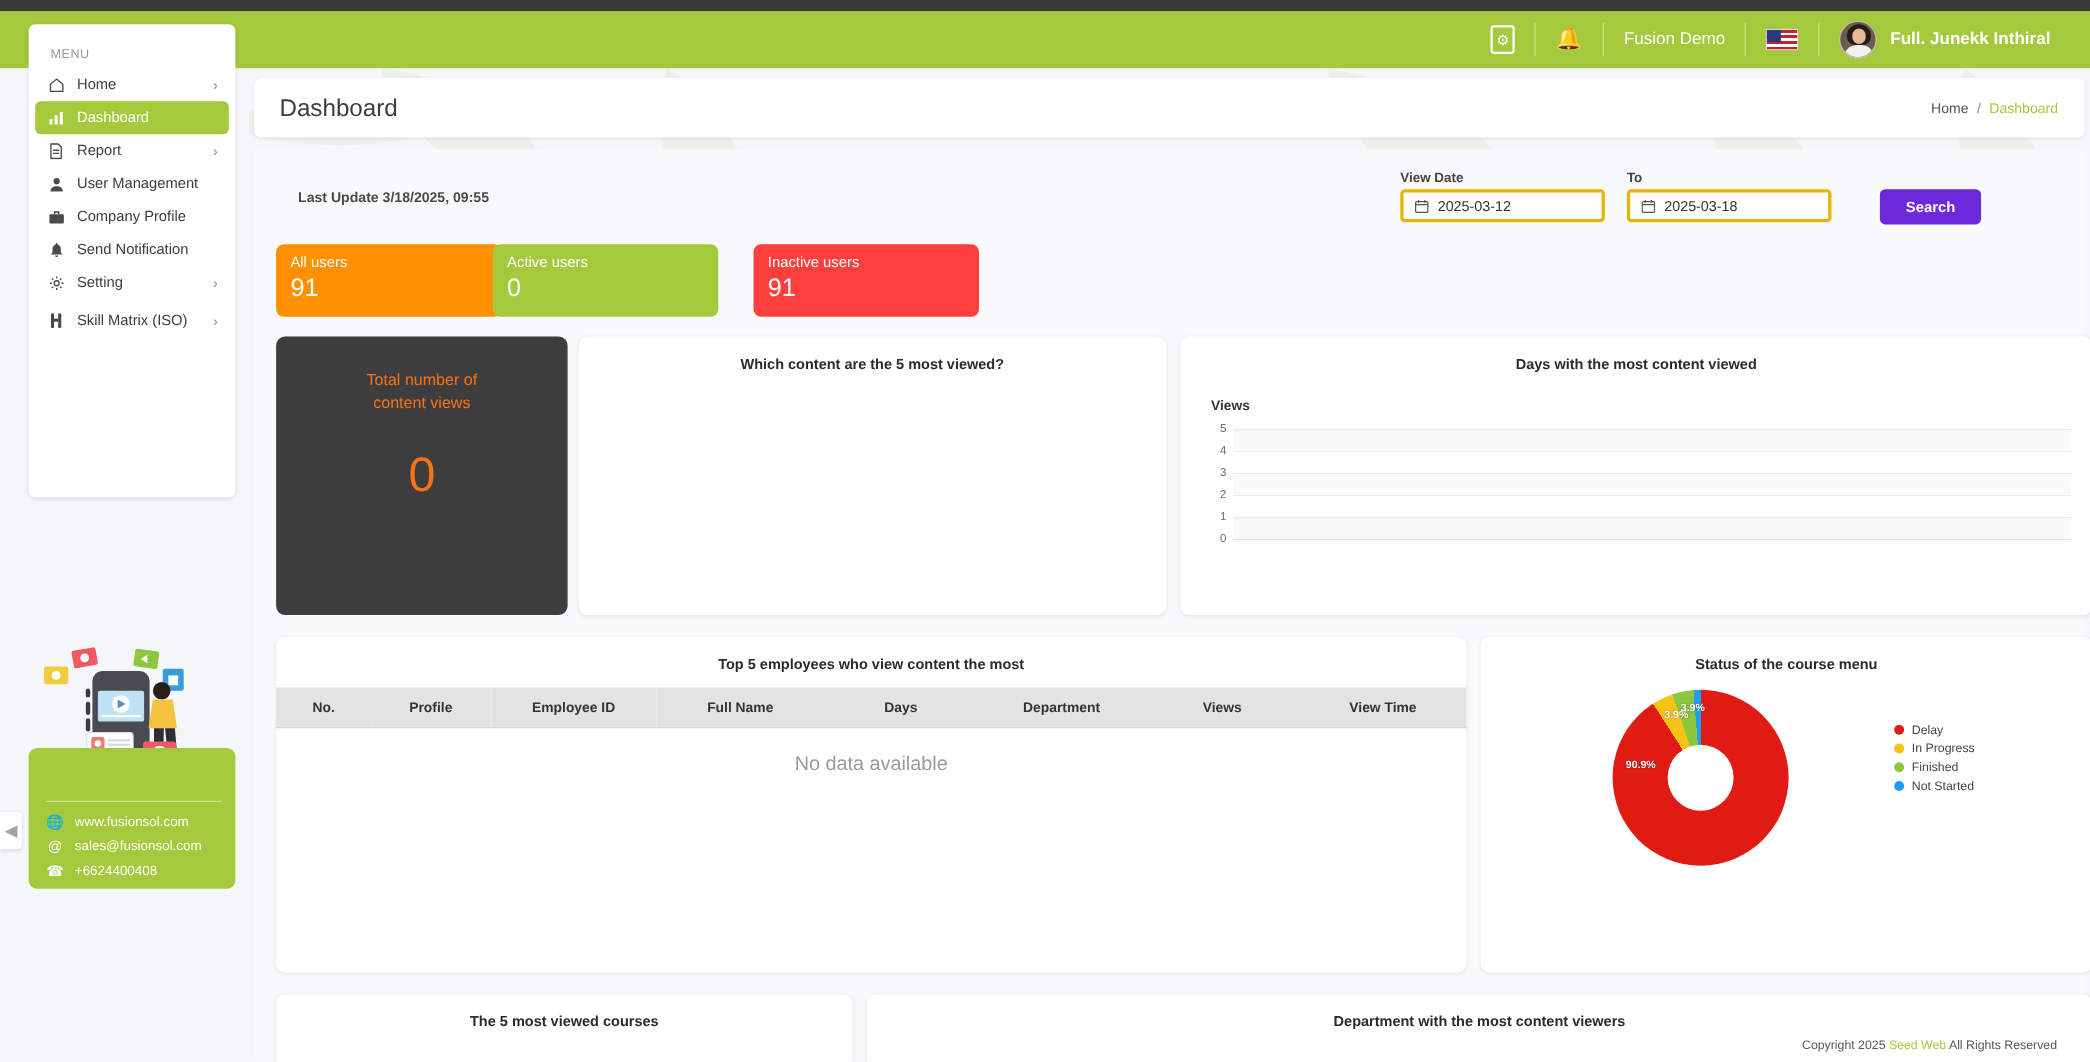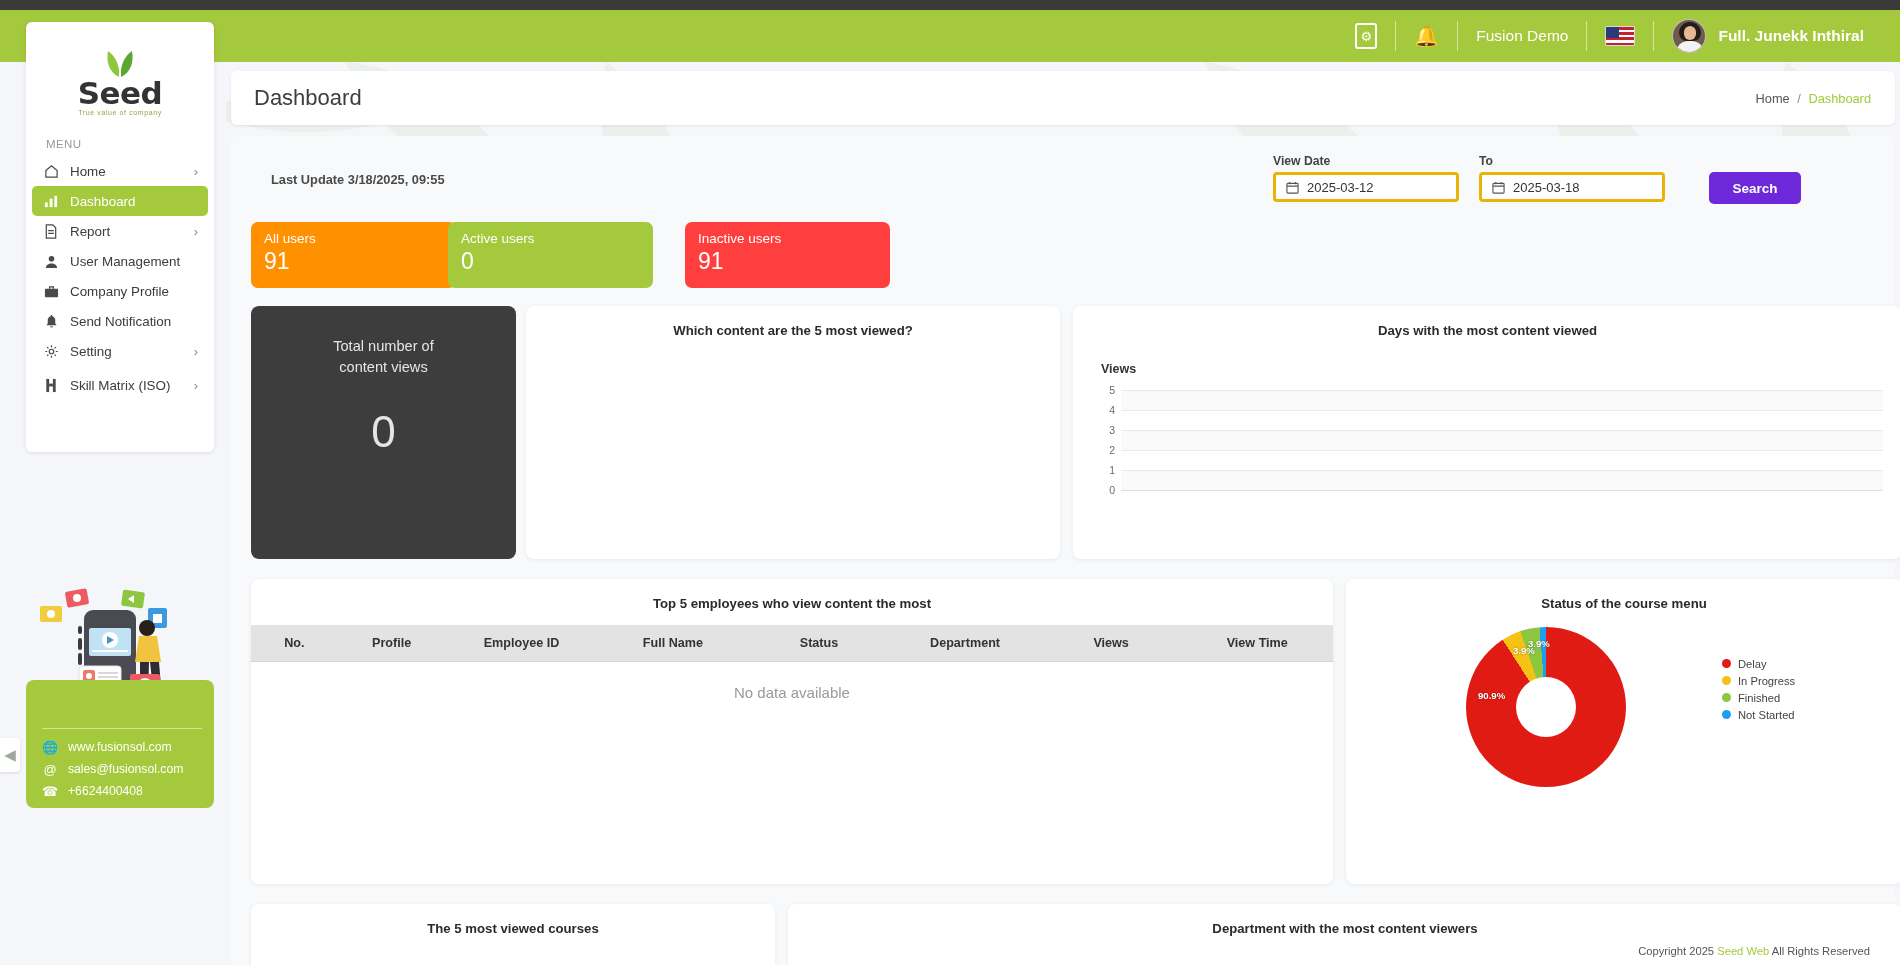--- a/index.html
+++ b/index.html
@@ -146,21 +146,21 @@
   }
   .stat .t { font-size: 13.5px; }
   .stat .v { font-size: 23px; margin-top: 2px; }
 
   
   .card { background: #fff; border-radius: 8px; box-shadow: 0 1px 4px rgba(0,0,0,.07); position: absolute; }
   .card-title { text-align: center; font-size: 13.2px; color: #2b2b2b; font-weight: bold; padding-top: 17px; }
 
   #card-total {
     left: 0px; top: 0px; width: 265px; height: 253px;
-    background: #3d3d3d; border-radius: 8px; color: #e5e5e5; text-align: center;
+    background: #3d3d3d; border-radius: 8px; color: #f97316; text-align: center;
   }
   #card-total .tt { font-size: 14.6px; padding-top: 30px; line-height: 1.42; }
   #card-total .vv { font-size: 44px; font-weight: normal; margin-top: 30px; }
 
   #card-top5 { left: 275px; top: 0px; width: 534px; height: 253px; }
   #card-days { left: 822px; top: 0px; width: 829px; height: 253px; }
 
   #views-label { position: absolute; left: 28px; top: 56px; font-size: 12.5px; color: #333; font-weight: bold; }
   #days-plot { position: absolute; left: 20px; top: 84px; width: 790px; height: 120px; }
   .gl { position: absolute; left: 28px; width: 762px; height: 1px; background: #e9e9e9; }
@@ -169,21 +169,21 @@
 
   
   #card-emp { left: 0px; top: 0px; width: 1082px; height: 305px; }
   #card-status { left: 1095px; top: 0px; width: 556px; height: 305px; }
 
   table.emp { width: 100%; border-collapse: collapse; margin-top: 14px; }
   table.emp th {
     background: #e3e3e3; color: #333; font-size: 12.6px; font-weight: bold;
     padding: 11px 6px; text-align: center; border-bottom: 1px solid #d4d4d4;
   }
-  .nodata { text-align: center; font-size: 15px; color: #9a9a9a; padding-top: 22px; }
+  .nodata { text-align: center; font-size: 18px; color: #9a9a9a; padding-top: 22px; }
 
   #donut-wrap { position: absolute; left: 120px; top: 48px; width: 160px; height: 160px; }
   #donut { width: 160px; height: 160px; border-radius: 50%; position: relative; }
   #donut .hole {
     position: absolute; left: 50px; top: 50px; width: 60px; height: 60px;
     background: #fff; border-radius: 50%;
   }
   .slice-lab {
     position: absolute; font-size: 9.6px; font-weight: bold; color: #fff;
     text-shadow: 0 0 2px rgba(0,0,0,.45);
@@ -234,28 +234,20 @@
         <span class="hair"></span>
           <span class="face"></span>
           <span class="body"></span>
       </span>
       <span class="tb-user">Full. Junekk Inthiral</span>
     </div>
   </div>
 </div>
 
 <div id="sidebar">
-  <div id="logo">
-    <svg class="logo-leaf" width="40" height="30" viewBox="0 0 40 30">
-      <path d="M19 29 C9 24 6 14 8 3 C14 7 18 14 19 22 Z" fill="#8dc63f"></path>
-      <path d="M21 29 C31 24 34 14 32 3 C26 7 22 14 21 22 Z" fill="#5aa832"></path>
-    </svg>
-    <div class="logo-word">Seed</div>
-    <div class="logo-sub">True value of company</div>
-  </div>
 
   <div class="menu-label">MENU</div>
 
   <div class="nav-item">
     <span class="nav-ico">
       <svg width="15" height="15" viewBox="0 0 16 16" fill="none" stroke="currentColor" stroke-width="1.3">
           <path d="M2 7l6-5 6 5v7H2z"></path>
         </svg>
     </span>
     <span class="nav-txt">Home</span>
@@ -510,21 +502,21 @@
 
       <div class="card" id="card-emp">
         <div class="card-title">Top 5 employees who view content the most</div>
         <table class="emp">
           <thead>
               <tr>
             <th style="width:8%">No.</th>
             <th style="width:10%">Profile</th>
             <th style="width:14%">Employee ID</th>
             <th style="width:14%">Full Name</th>
-            <th style="width:13%">Status</th>
+            <th style="width:13%">Days</th>
             <th style="width:14%">Department</th>
             <th style="width:13%">Views</th>
             <th style="width:14%">View Time</th>
           </tr>
             </thead>
         </table>
         <div class="nodata">No data available</div>
       </div>
 
       <div class="card" id="card-status">

